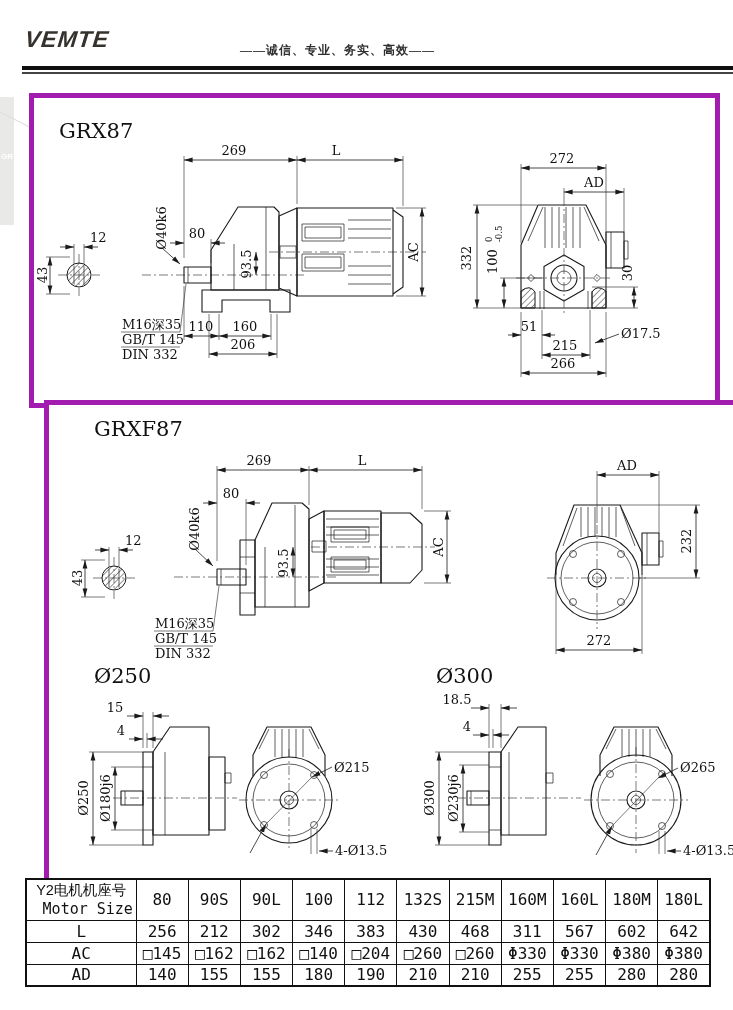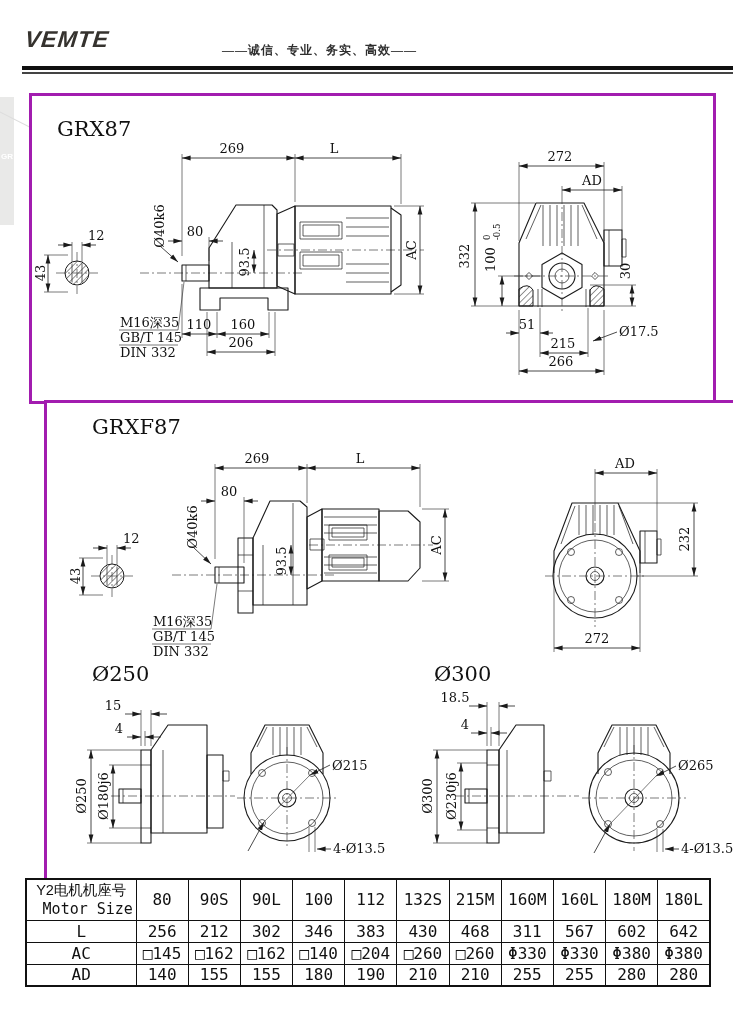--- a/index.html
+++ b/index.html
@@ -1,31 +1,31 @@
 <!DOCTYPE html>
 <html><head>
 <meta charset="utf-8">
 <style>
   html,body{margin:0;padding:0;background:#fff;}
   .page{position:relative;width:733px;height:1010px;background:#fff;overflow:hidden;
         font-family:"Liberation Sans",sans-serif;}
   
   .logo{position:absolute;left:25px;top:26px;font:italic 800 23px "Liberation Sans",sans-serif;
         color:#35322e;letter-spacing:1px;transform:skewX(-6deg);}
-  .tagline{position:absolute;left:222px;top:42px;font-size:12px;font-weight:600;color:#2e2e2e;
+  .tagline{position:absolute;left:240px;top:42px;font-size:12px;font-weight:600;color:#2e2e2e;
         letter-spacing:1px;font-family:"Liberation Serif",serif;}
   .rule1{position:absolute;left:22px;top:66px;width:711px;height:4px;background:#0f0f0f;}
   .rule2{position:absolute;left:22px;top:72px;width:711px;height:1.6px;background:#444;}
   
   .side-tab{position:absolute;left:0;top:97px;width:14px;height:128px;background:#e9e9e8;}
   .side-tab span{position:absolute;left:1px;top:55px;font-size:8px;font-weight:bold;color:#fff;}
   .tab-diag{position:absolute;left:-3px;top:110px;width:42px;height:1px;background:#dcdcdc;
         transform:rotate(27deg);transform-origin:left center;}
   
-  .box{position:absolute;background:#fff;border:3px solid #a21caf;}
+  .box{position:absolute;background:#fff;border:5px solid #a21caf;}
   .box1{left:29px;top:93px;width:681px;height:305px;}
   .box2{left:44px;top:400px;width:681px;height:478px;border-bottom:none;padding-left:20px;}
   .box svg{display:block;}
   
   .o{fill:none;stroke:#1a1a1a;stroke-width:1.1;stroke-linejoin:round;}
   .o2{fill:none;stroke:#1a1a1a;stroke-width:0.7;stroke-linejoin:round;}
   .cl{fill:none;stroke:#444;stroke-width:0.7;stroke-dasharray:9 3 2 3;}
   .ext{stroke:#333;stroke-width:0.65;}
   .dim{stroke:#1a1a1a;stroke-width:0.8;fill:none;}
   .ht{fill:url(#hch);stroke:#1a1a1a;stroke-width:1;}

